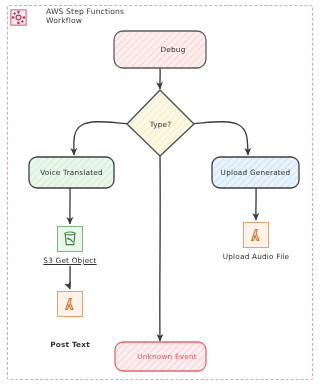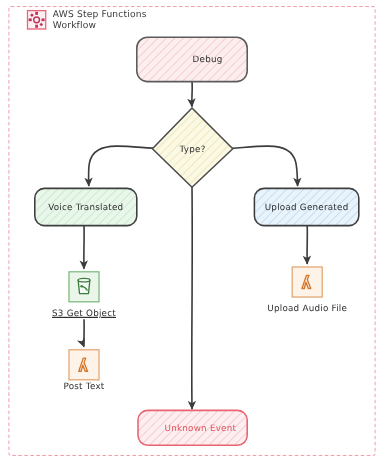--- a/index.html
+++ b/index.html
@@ -25,23 +25,22 @@
     height: 375px;
     border: 1.4px dashed #f3a0ad;
     box-sizing: border-box;
     border-radius: 2px;
   }
   .title-wrap {
     position: absolute;
     left: 10px;
     top: 7px;
     display: flex;
-    align-items: center;
-    gap: 5px;
-    margin-left: 12px;
+    align-items: flex-end;
+    gap: 19px;
   }
   .title-icon {
     width: 17px;
     height: 17px;
     flex: 0 0 auto;
     margin-top: 1px;
   }
   .title-text {
     font-family: "DejaVu Sans", sans-serif;
     font-size: 7.6px;
@@ -191,21 +190,21 @@
       <circle cx="9.3" cy="11.4" r="1.4" fill="#3d7d40"></circle>
     </svg>
   </div>
   <div class="caption" style="left:10px; top:256px; width:120px;text-decoration:underline;">S3 Get Object</div>
 
   <div class="svc-icon" style="left:57px; top:291px; width:26px; height:26px; border-color:#e2a46e; background:#fdf3e8;">
     <svg viewBox="0 0 24 24" width="18" height="18">
       <path d="M6.2,19.2 L11.2,4.6 L13.9,4.6 L12.1,9.6 L16.0,19.2 L13.3,19.2 L10.6,12.3 L8.8,19.2 Z" fill="none" stroke="#d4772c" stroke-width="1.5" stroke-linejoin="round"></path>
     </svg>
   </div>
-  <div class="caption" style="left:10px; top:317px; width:120px;">Post Text</div>
+  <div class="caption" style="left:10px; top:340px; width:120px;font-weight:bold;">Post Text</div>
 
   <div class="svc-icon" style="left:243px; top:222px; width:26px; height:26px; border-color:#e2a46e; background:#fdf3e8;">
     <svg viewBox="0 0 24 24" width="18" height="18">
       <path d="M6.2,19.2 L11.2,4.6 L13.9,4.6 L12.1,9.6 L16.0,19.2 L13.3,19.2 L10.6,12.3 L8.8,19.2 Z" fill="none" stroke="#d4772c" stroke-width="1.5" stroke-linejoin="round"></path>
     </svg>
   </div>
   <div class="caption" style="left:196px; top:252px; width:120px;">Upload Audio File</div>
 
 </div>
 

